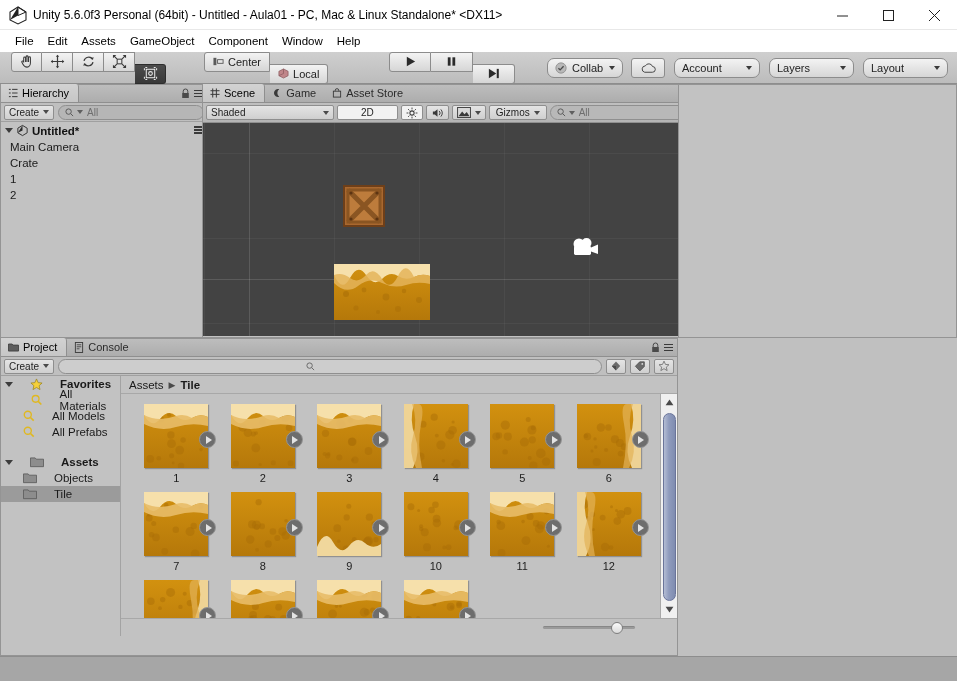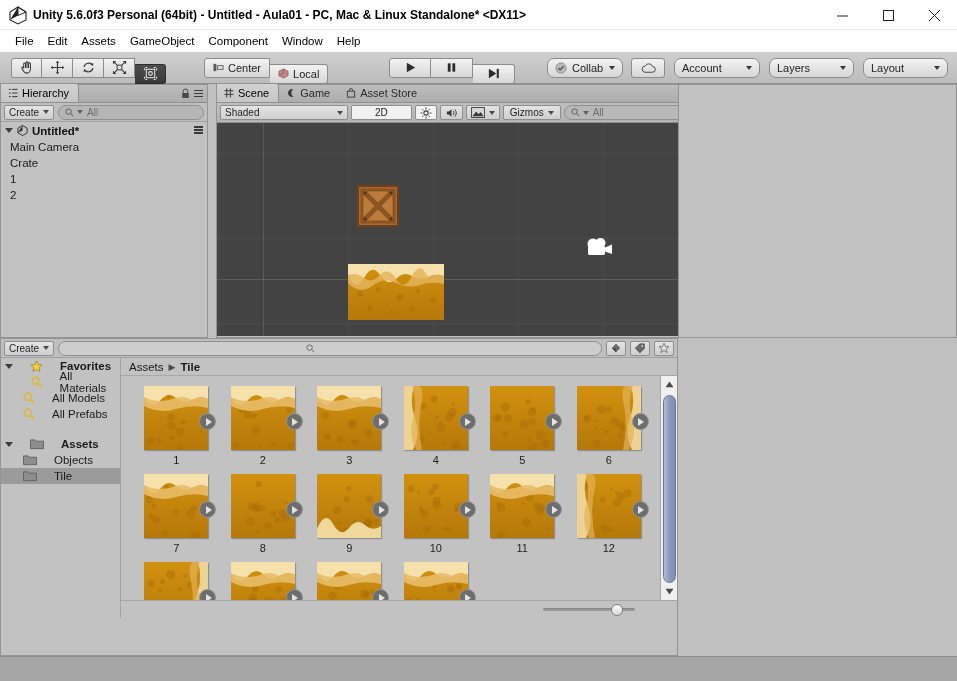--- a/index.html
+++ b/index.html
@@ -14,39 +14,39 @@
   #app { position: relative; width: 957px; height: 681px; background: #c0c0c0; }
 
   
   .titlebar {
     position: absolute; top: 0; left: 0; width: 957px; height: 30px;
     background: #ffffff; border-bottom: 1px solid #e8e8e8;
     display: flex; align-items: center;
   }
   .title-icon { width: 22px; height: 22px; margin-left: 7px; position: relative; }
   .title-icon svg { display:block; }
-  .title-text { margin-left: 4px; font-size: 12px; color: #000; white-space: nowrap; font-weight: bold; }
+  .title-text { margin-left: 4px; font-size: 12px; color: #000; white-space: nowrap; }
   .win-controls { position: absolute; right: 0; top: 0; height: 30px; display: flex; }
   .win-btn { width: 46px; height: 30px; display: flex; align-items: center; justify-content: center; }
 
   
   .menubar {
     position: absolute; top: 30px; left: 0; width: 957px; height: 22px;
     background: #ffffff; display: flex; align-items: center; padding-left: 8px;
   }
   .menu-item { padding: 3px 7px; font-size: 11.5px; color: #000; cursor: default; }
 
   
   .toolbar {
     position: absolute; top: 52px; left: 0; width: 957px; height: 32px;
     background: linear-gradient(#cfcfcf, #bcbcbc);
     border-bottom: 1px solid #8d8d8d;
     display: flex; align-items: center;
   }
-  .tb-group { display: flex; align-items: center; }
+  .tb-group { display: flex; align-items: flex-start; }
   .tb-btn {
     height: 20px; min-width: 31px;
     background: linear-gradient(#f3f3f3, #d6d6d6);
     border: 1px solid #8c8c8c;
     display: flex; align-items: center; justify-content: center;
     font-size: 11px; color: #222;
     margin: 0; cursor: default;
   }
   .tb-btn + .tb-btn { border-left: none; }
   .tb-btn.first { border-radius: 3px 0 0 3px; }
@@ -117,21 +117,21 @@
   .h-row {
     height: 16px; display: flex; align-items: center; padding-left: 9px;
     font-size: 11.5px; color: #1a1a1a; cursor: default;
   }
   .tri { width: 0; height: 0; border-left: 5px solid #3c3c3c; border-top: 3.5px solid transparent; border-bottom: 3.5px solid transparent; }
   .tri.open { border-left: 4px solid transparent; border-right: 4px solid transparent; border-top: 5px solid #3c3c3c; border-bottom: none; }
   .burger { display:flex; flex-direction: column; gap: 1.5px; }
   .burger i { display:block; width: 9px; height: 1.5px; background: #3a3a3a; }
 
   
-  #sceneview { left: 216px; top: 84px; width: 518px; height: 254px; }
+  #sceneview { left: 202px; top: 84px; width: 518px; height: 254px; }
   .scene-toolrow {
     height: 20px; background: linear-gradient(#bfbfbf,#b4b4b4); display: flex; align-items: center;
     padding: 0 3px; gap: 3px; border-bottom: 1px solid #8f8f8f;
   }
   .scene-canvas {
     position: relative; background: #434343; height: calc(100% - 39px); overflow: hidden;
   }
   .grid-v, .grid-h { position: absolute; background: rgba(255,255,255,0.045); }
   .grid-v { width: 1px; top: 0; bottom: 0; }
   .grid-h { height: 1px; left: 0; right: 0; }
@@ -554,20 +554,46 @@
         <polygon points="22,12.5 29,9.5 29,19 22,16.5" fill="#fff"></polygon>
       </svg>
     </div>
   </div>
 
   <div class="panel" id="inspector">
     <div class="insp-body"></div>
   </div>
 
   <div class="panel" id="project">
+    <div class="panel-tabrow">
+      <div class="ptab active">
+        <svg width="11" height="10" viewBox="0 0 12 11">
+          <path d="M0.5 2.2h4l1 1.2h6v6.6h-11z" fill="#5d5d5d" stroke="#3c3c3c" stroke-width="0.9"></path>
+        </svg>
+        <span>Project</span>
+      </div>
+      <div class="ptab">
+        <svg width="10" height="11" viewBox="0 0 11 12">
+          <rect x="1.5" y="0.5" width="8" height="11" fill="none" stroke="#3a3a3a" stroke-width="1"></rect>
+          <path d="M3 3h5M3 5.2h5M3 7.4h3" stroke="#3a3a3a" stroke-width="0.9"></path>
+        </svg>
+        <span>Console</span>
+      </div>
+      <div class="ptab-icons">
+        <svg class="lock-ico" viewBox="0 0 9 11">
+          <path d="M2.2 5V3.3a2.3 2.3 0 0 1 4.6 0V5" fill="none" stroke="#4a4a4a" stroke-width="1"></path>
+          <rect x="1.2" y="5" width="6.6" height="5" fill="#4a4a4a"></rect>
+        </svg>
+        <span class="burger">
+            <i></i>
+            <i></i>
+            <i></i>
+          </span>
+      </div>
+    </div>
 
     <div class="panel-toolrow">
       <div class="mini-btn">
         <span>Create</span>
         <span class="dropdown-arrow" style="border-top-color:#4a4a4a"></span>
       </div>
       <div class="searchfield" style="background:#cdcdcd;border-radius:8px;max-width:none">
         <span style="flex:1"></span>
         <svg class="mag" style="position:absolute;left:305px" viewBox="0 0 10 10">
             <circle cx="4" cy="4" r="3" fill="none" stroke="#6a6a6a" stroke-width="1.1"></circle>

